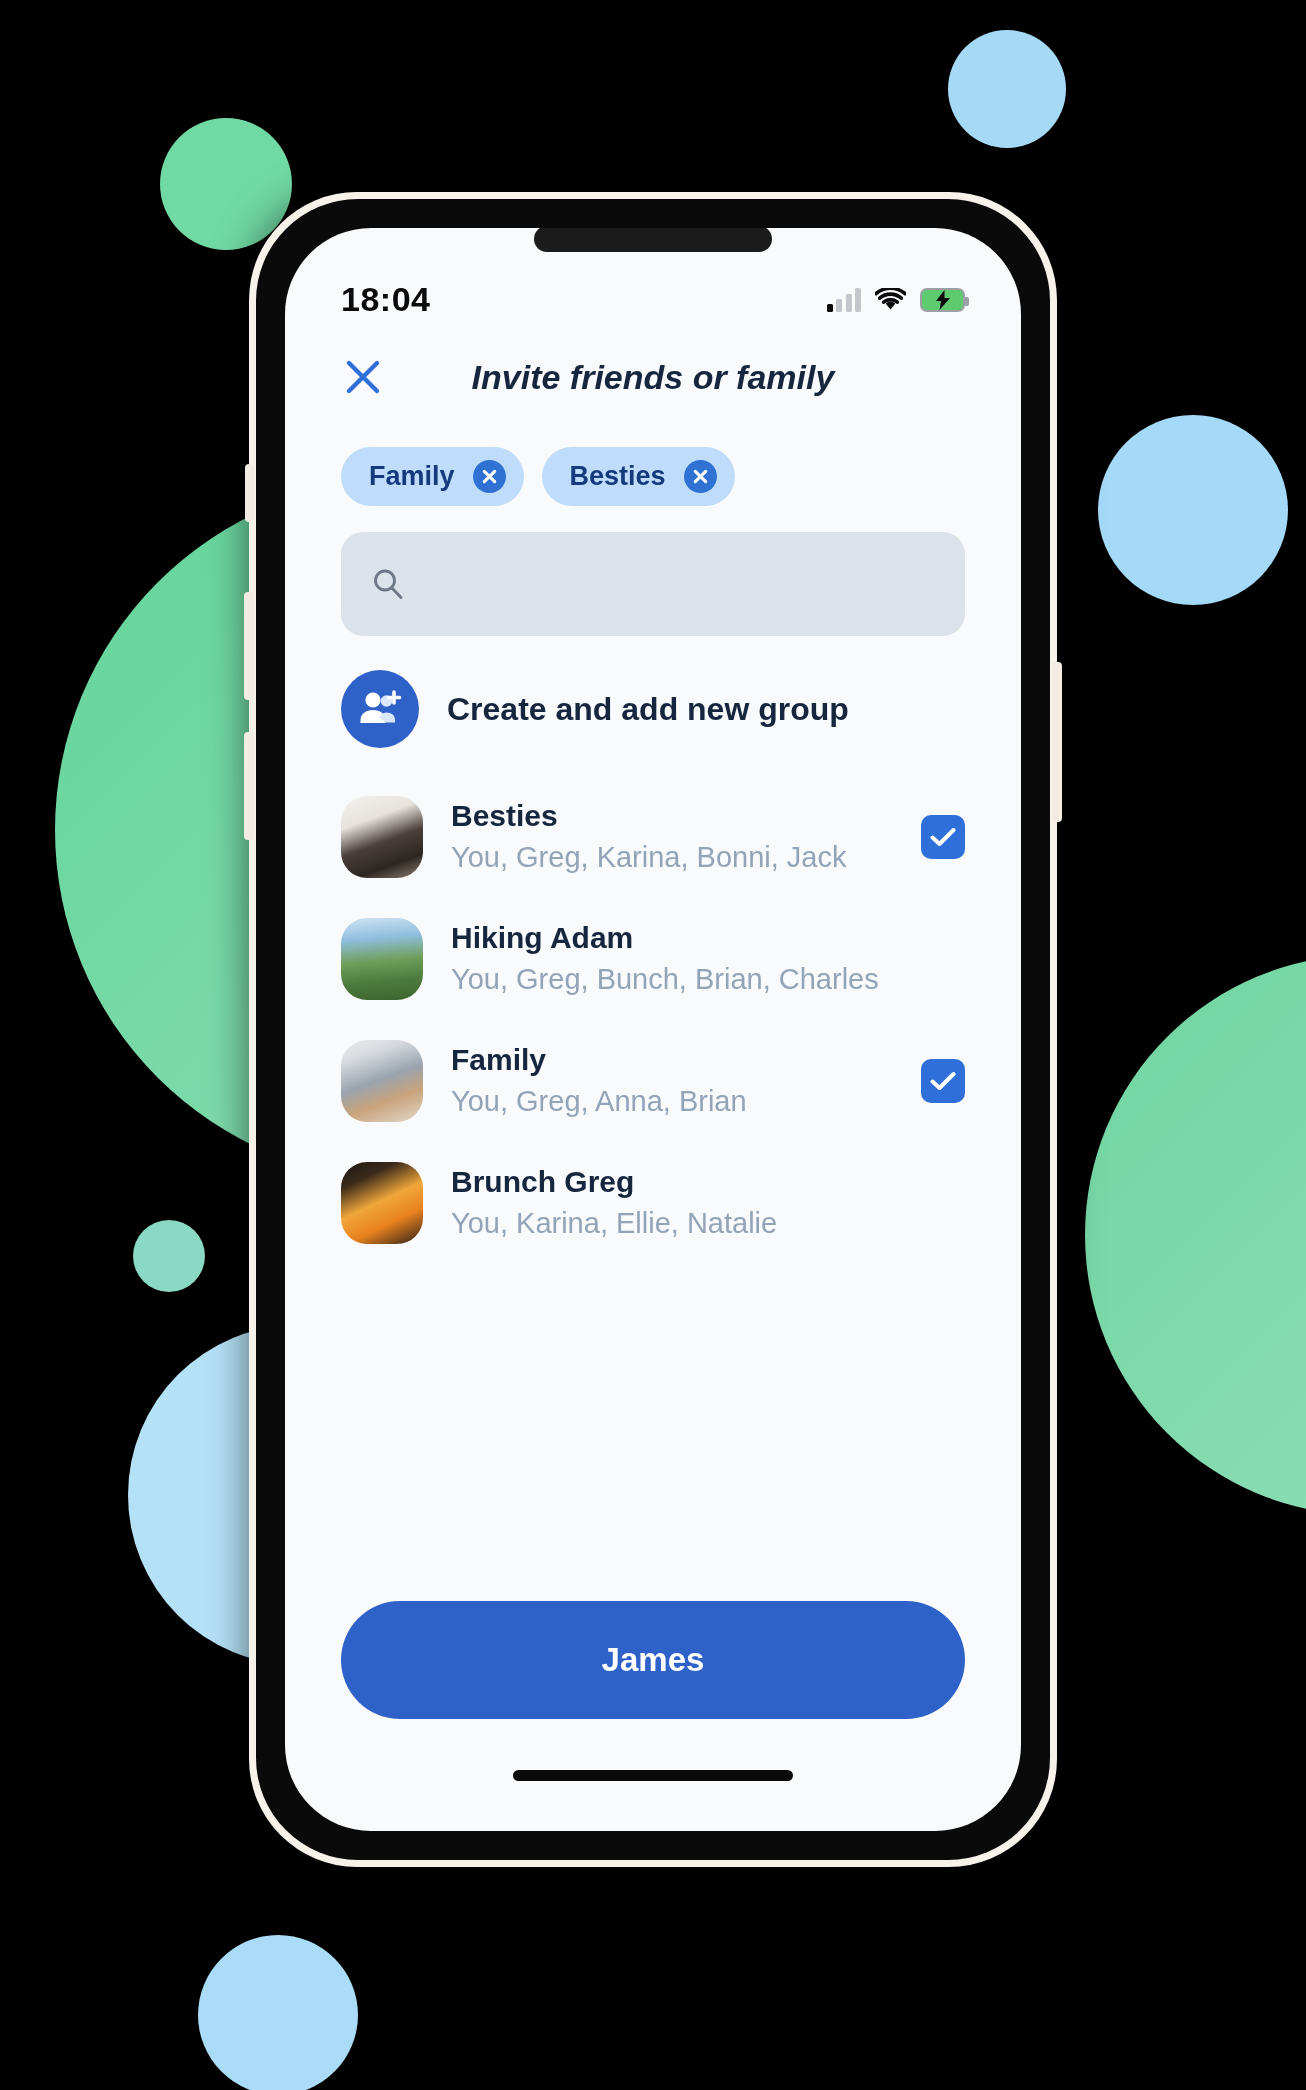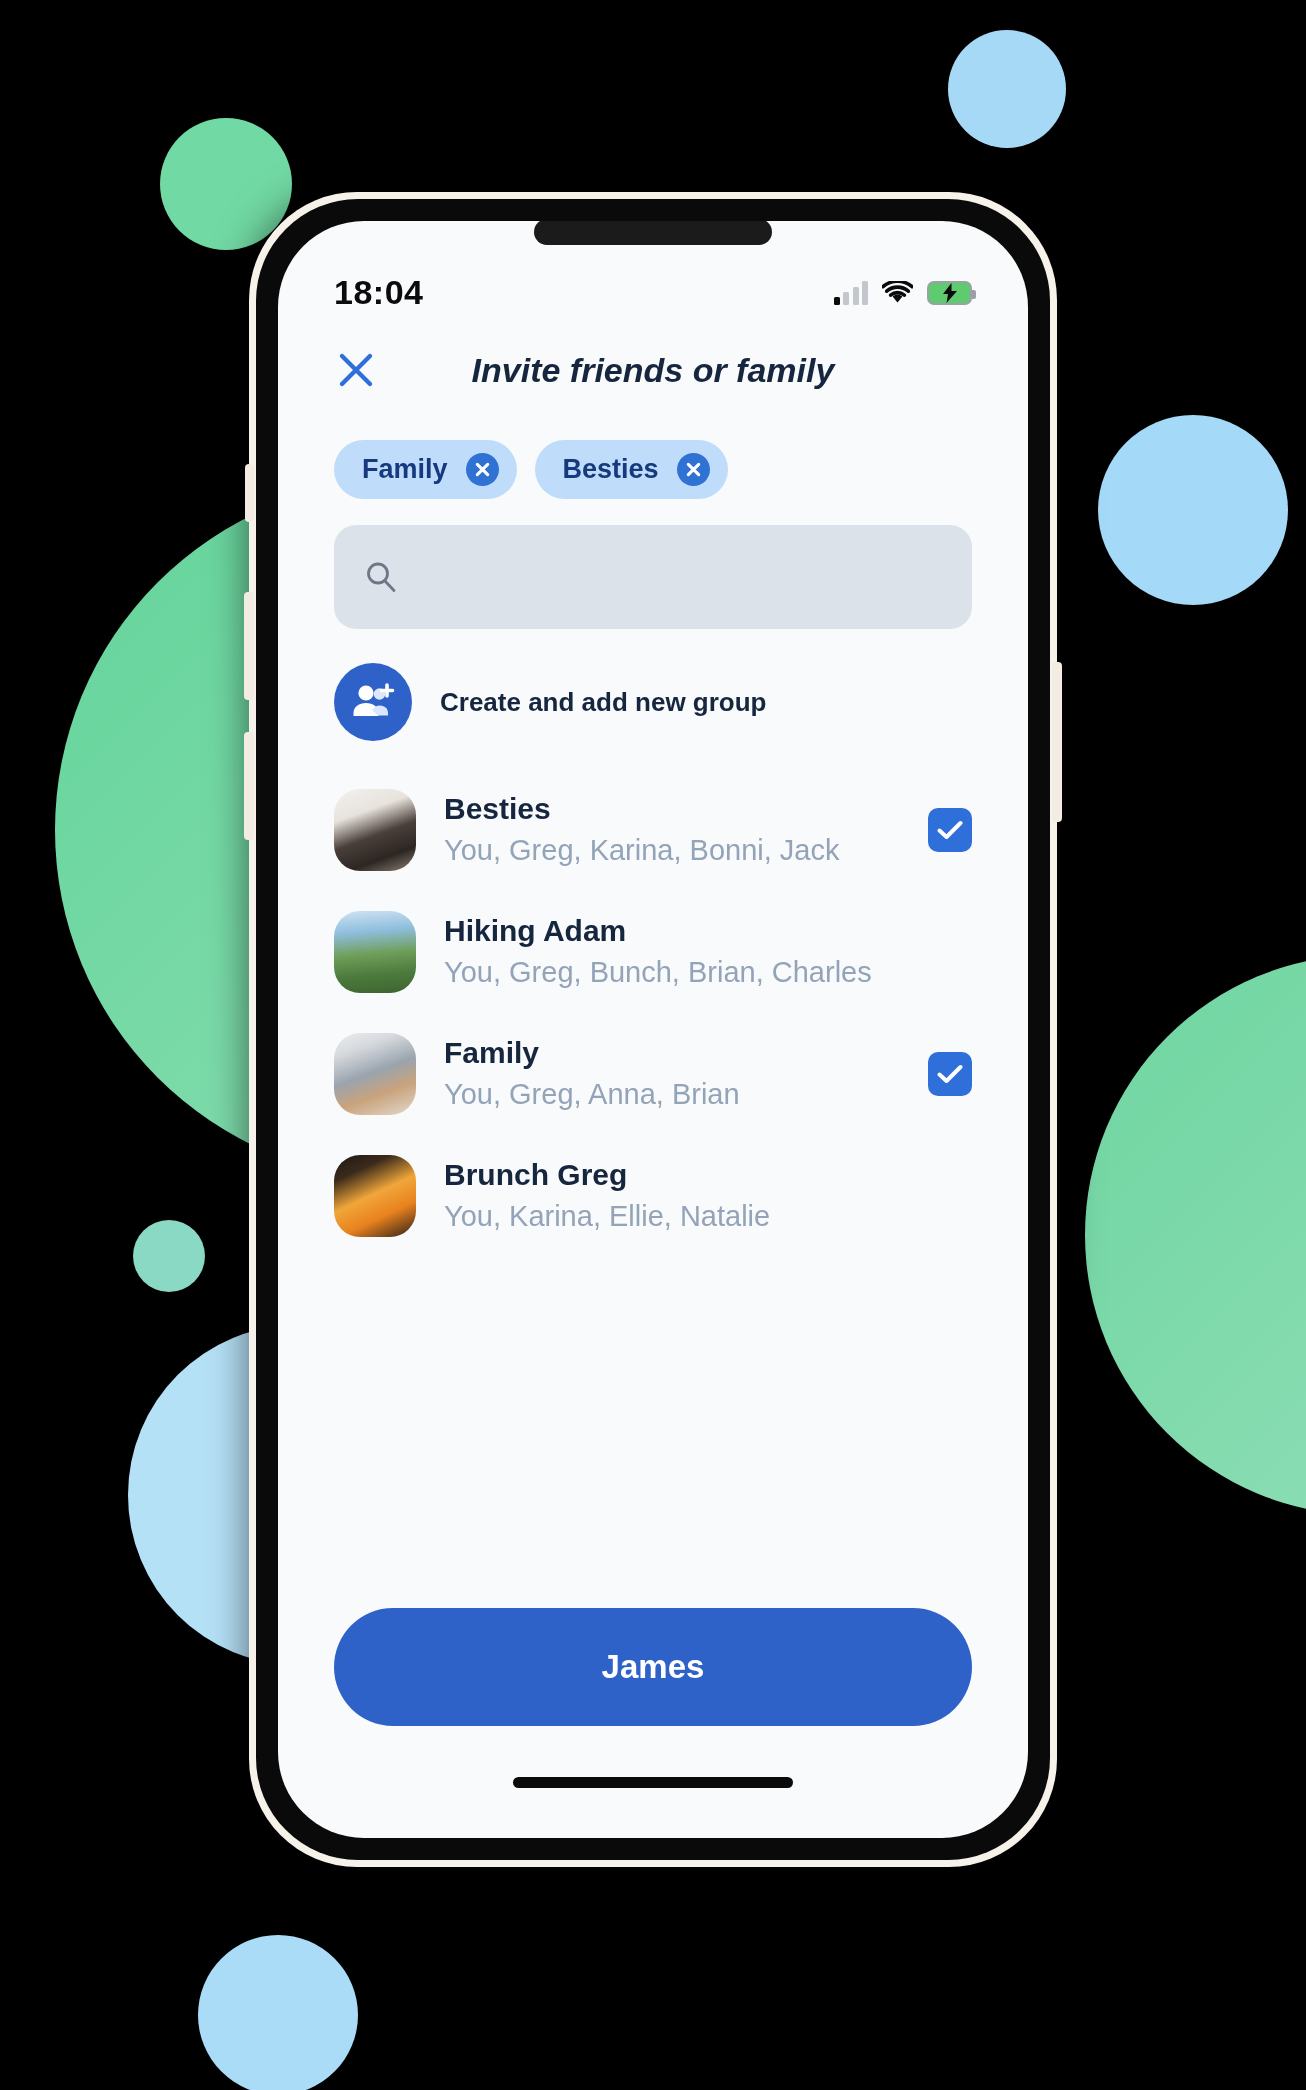--- a/index.html
+++ b/index.html
@@ -30,21 +30,21 @@
     width: 808px; height: 1675px;
     background: #f6f1e9;
     border-radius: 108px;
     padding: 7px;
     box-shadow: 0 0 40px rgba(0,0,0,0.55);
   }
   .phone-inner {
     width: 100%; height: 100%;
     background: #0a0a0a;
     border-radius: 102px;
-    padding: 22px;
+    padding: 29px;
   }
   .screen {
     position: relative;
     width: 100%; height: 100%;
     background: #f9fafb;
     border-radius: 86px;
     overflow: hidden;
     display: flex; flex-direction: column;
   }
 
@@ -152,21 +152,21 @@
     display: flex; align-items: center; gap: 28px;
     padding: 34px 0 28px 0;
     cursor: pointer;
   }
   .create-av {
     width: 78px; height: 78px; border-radius: 50%;
     background: #2f62c9;
     display: flex; align-items: center; justify-content: center;
     flex: 0 0 auto;
   }
-  .create-label { font-size: 26px; font-weight: 700; color: #16263f; }
+  .create-label { font-size: 32px; font-weight: 700; color: #16263f; }
 
   .group-row {
     display: flex; align-items: center; gap: 28px;
     padding: 20px 0;
     cursor: pointer;
   }
   .g-avatar {
     width: 82px; height: 82px; border-radius: 26px;
     flex: 0 0 auto; overflow: hidden; position: relative;
   }

